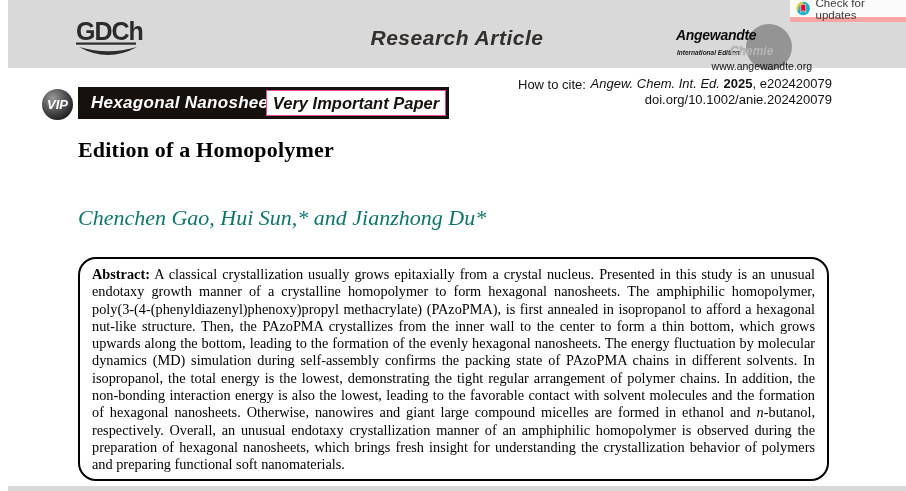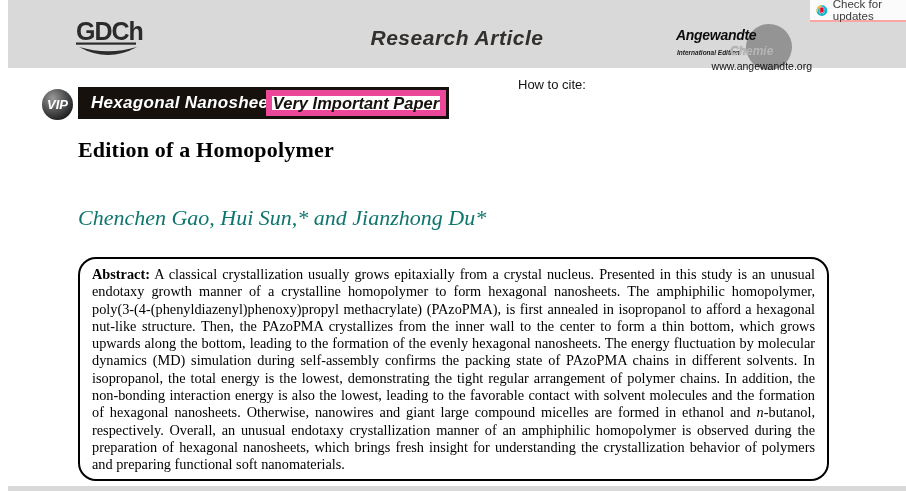--- a/index.html
+++ b/index.html
@@ -40,23 +40,23 @@
     font-family:"Liberation Sans", sans-serif; font-style:italic; font-weight:bold;
     font-size:12px; color:#b7b7b7; text-shadow:0 0 1px #8f8f8f;
   }
   .angewandte .website {
     position:absolute; right:-4px; top:40px;
     font-family:"Liberation Sans", sans-serif; font-size:10.5px; color:#111;padding-left:12px;
   }
 
   
   .check-updates {
-    position:absolute; right:0; top:0; width:96px; height:22px;
+    position:absolute; right:0; top:0; width:116px; height:22px;
     background:#fbfbfb; display:flex; align-items:center; gap:5px;
-    padding-left:6px; cursor:pointer; border-bottom:2px solid #fca5a5;
+    padding-left:6px; cursor:pointer; border-bottom:5px solid #fca5a5;
   }
   .check-updates .label {
     font-family:"Liberation Sans", sans-serif; font-size:11.5px; color:#3c3c3c;
   }
 
   
   .cite-row {
     position:absolute; left:518px; top:76px; width:314px;
     display:flex; font-family:"Liberation Sans", sans-serif; font-size:13px; color:#111;
   }
@@ -78,21 +78,21 @@
     position:absolute; left:78px; top:87px; width:371px; height:32px;
     background:#17110e; display:flex; align-items:center;
   }
   .banner-topic {
     font-family:"Liberation Sans", sans-serif; font-style:italic; font-weight:bold;
     font-size:17px; color:#ffffff; padding-left:13px; letter-spacing:0.3px;
     white-space:nowrap;
   }
   .banner-vip-box {
     position:absolute; left:188px; top:3px; right:3px; bottom:3px;
-    background:#ffffff; border:6px solid #ec4899;
+    background:#ffffff; border:1px solid #ec4899;
     display:flex; align-items:center; justify-content:center;
     font-family:"Liberation Sans", sans-serif; font-style:italic; font-weight:bold;
     font-size:16.5px; color:#17110e; white-space:nowrap;
   }
 
   
   .title {
     position:absolute; left:78px; top:135px; width:780px;
     font-weight:bold; font-size:22px; line-height:29px; color:#000;
     letter-spacing:0.2px;
@@ -151,20 +151,25 @@
     <svg width="15" height="15" viewBox="0 0 24 24">
       <circle cx="12" cy="12" r="11" fill="#17b3c9"></circle>
       <path d="M12 1 A 11 11 0 0 0 1.6 15.5 L 4.5 14.3 A 8 8 0 0 1 12 4 Z" fill="#ffc72c"></path>
       <path d="M8 5.5 h8 v13 l-4 -3.2 l-4 3.2 z" fill="#e4002b" stroke="#ffffff" stroke-width="1"></path>
     </svg>
     <span class="label">Check for updates</span>
   </div>
 
   <div class="cite-row">
     <span class="cite-label">How to cite:</span>
+    <span class="cite-lines">
+      <span><span class="cite-journal">Angew. Chem. Int. Ed.</span>&nbsp;<span class="cite-year">2025</span><span>, e202420079</span></span>
+      <br>
+      <span>doi.org/10.1002/anie.202420079</span>
+    </span>
   </div>
 
   <div class="vip-circle">
     <span>VIP</span>
   </div>
   <div class="banner-bar">
     <span class="banner-topic">Hexagonal Nanosheets</span>
     <span class="banner-vip-box">Very Important Paper</span>
   </div>
 

